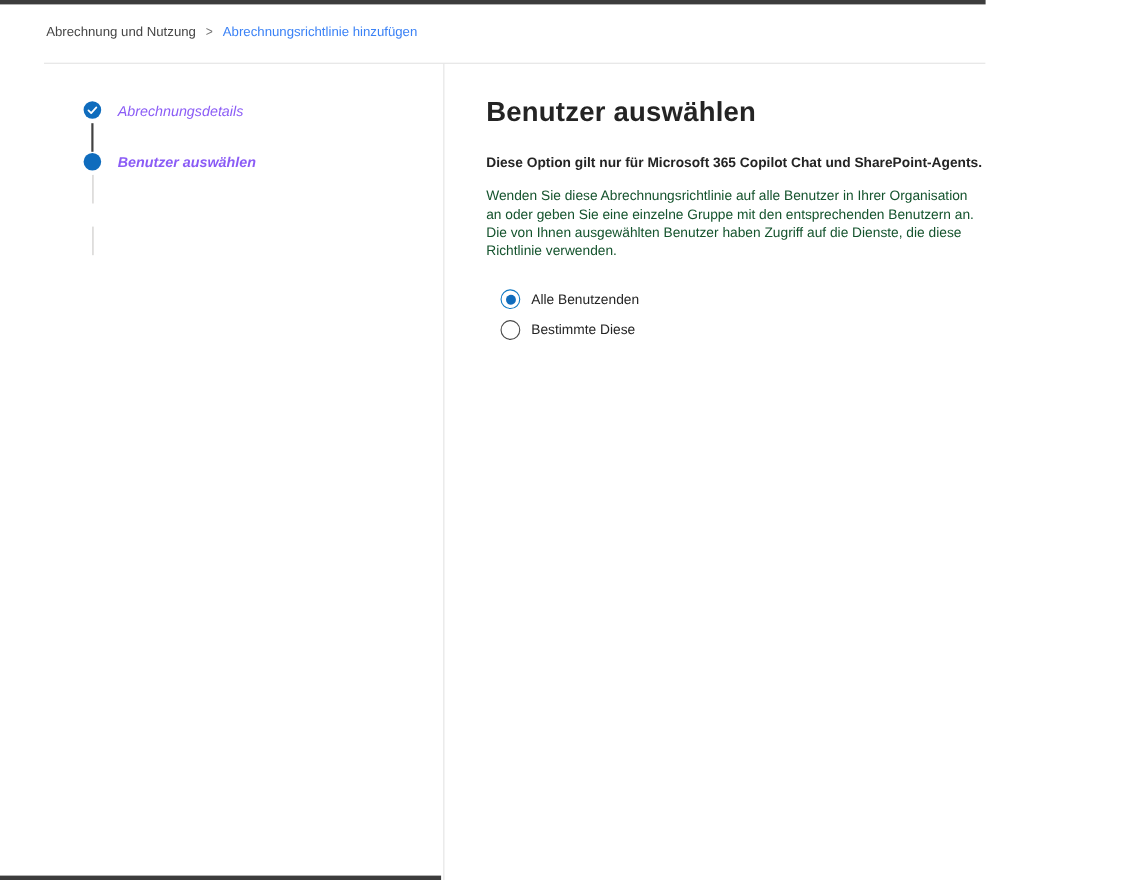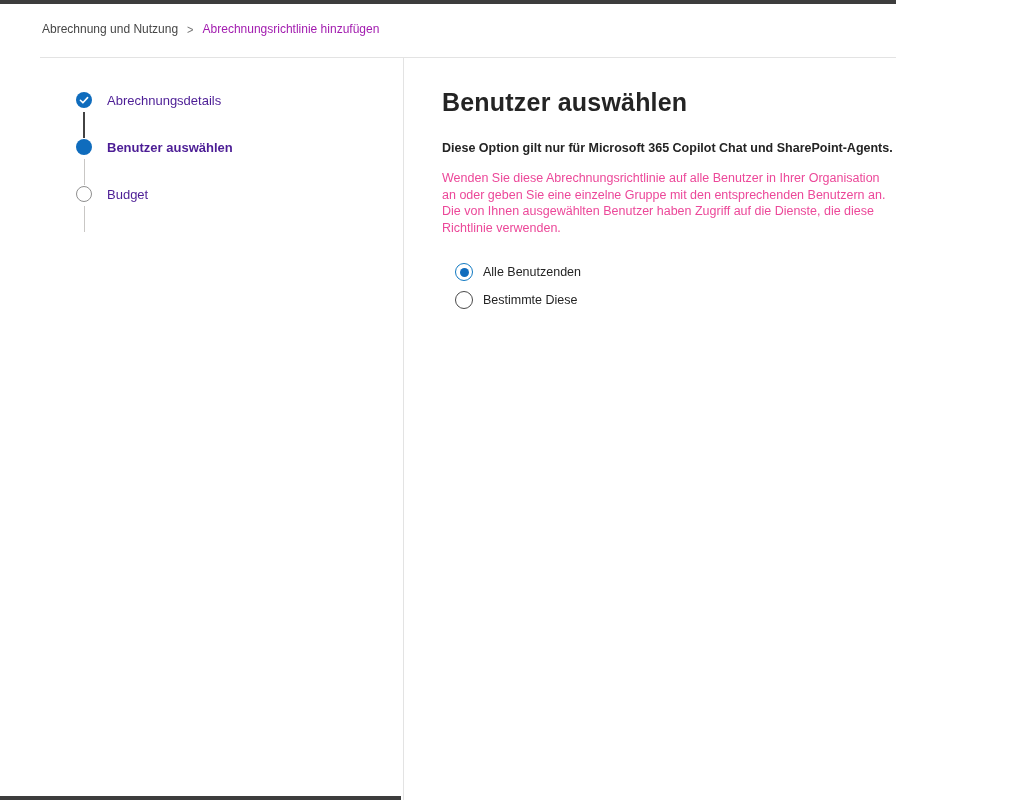--- a/index.html
+++ b/index.html
@@ -13,48 +13,48 @@
   .topbar{position:absolute;top:0;left:0;width:1020px;height:4px;background:#3d3d3d;}
   .bottombar{position:absolute;bottom:0;left:0;width:401px;height:4px;background:#3d3d3d;}
 
   
   .breadcrumb{
     position:absolute;top:22px;left:42px;
     display:flex;align-items:center;gap:9px;
     font-size:12px;color:#464646;white-space:nowrap;
   }
   .breadcrumb .crumb{cursor:pointer;}
-  .breadcrumb .crumb.current{color:#a21caf;}
+  .breadcrumb .crumb.current{color:#3b82f6;}
   .breadcrumb .sep{color:#767676;font-size:11px;transform:scaleY(1.15);}
 
   
   .h-divider{position:absolute;top:57px;left:40px;right:0;height:0;border-top:1px solid #e3e3e3;}
   .v-divider{position:absolute;top:58px;left:403px;bottom:0;width:0;border-left:1px solid #e3e3e3;}
 
   
   .wizard{position:absolute;top:92px;left:76px;width:300px;}
   .step{display:flex;align-items:center;gap:15px;height:16px;margin-bottom:31px;cursor:pointer;}
-  .step-label{font-size:13px;color:#4c1d95;}
+  .step-label{font-size:13px;color:#8b5cf6;font-style:italic;}
   .step.current .step-label{font-weight:bold;}
   .dot{width:16px;height:16px;border-radius:50%;box-sizing:border-box;flex:0 0 16px;}
   .dot.completed{background:#0f6cbd;}
   .dot.current{background:#0f6cbd;}
   .dot.upcoming{background:#fff;border:1.5px solid #8f8f8f;}
   .dot.completed svg{display:block;}
   .connector{position:absolute;left:7px;width:2px;}
   .connector.done{background:#424242;top:20px;height:26px;}
   .connector.todo{background:#c9c7c5;width:1px;left:7.5px;}
   .connector.c2{top:67px;height:26px;}
   .connector.c3{top:114px;height:26px;}
 
   
   .content{position:absolute;top:58px;left:404px;right:0;bottom:0;padding:30px 0 0 38px;box-sizing:border-box;}
   .page-title{font-size:25px;font-weight:bold;margin:0 0 24px 0;color:#242424;letter-spacing:.2px;}
   .note{font-size:12.5px;font-weight:bold;color:#242424;margin:0 0 15px 0;}
-  .description{font-size:12.5px;line-height:16.5px;color:#ec4899;max-width:522px;margin:0 0 27px 0;}
+  .description{font-size:12.5px;line-height:16.5px;color:#14532d;max-width:522px;margin:0 0 27px 0;}
 
   
   .radio-row{display:flex;align-items:center;gap:10px;margin-bottom:10px;cursor:pointer;width:max-content;padding-left:13px;}
   .radio{width:18px;height:18px;border-radius:50%;box-sizing:border-box;background:#fff;
          display:flex;align-items:center;justify-content:center;flex:0 0 18px;}
   .radio.on{border:1.5px solid #1079c2;}
   .radio.on .radio-dot{width:9px;height:9px;border-radius:50%;background:#0f6cbd;}
   .radio.off{border:1.5px solid #4a4a4a;}
   .radio-label{font-size:12.5px;color:#242424;}
 </style>
@@ -86,24 +86,20 @@
         </svg>
       </span>
       <span class="step-label">Abrechnungsdetails</span>
     </div>
 
     <div class="step current">
       <span class="dot current"></span>
       <span class="step-label">Benutzer auswählen</span>
     </div>
 
-    <div class="step">
-      <span class="dot upcoming"></span>
-      <span class="step-label">Budget</span>
-    </div>
 
   </div>
 
   <main class="content">
     <h1 class="page-title">Benutzer auswählen</h1>
 
     <p class="note">Diese Option gilt nur für Microsoft 365 Copilot Chat und SharePoint-Agents.</p>
 
     <p class="description">Wenden Sie diese Abrechnungsrichtlinie auf alle Benutzer in Ihrer Organisation an oder geben Sie eine einzelne Gruppe mit den entsprechenden Benutzern an. Die von Ihnen ausgewählten Benutzer haben Zugriff auf die Dienste, die diese Richtlinie verwenden.</p>
 

